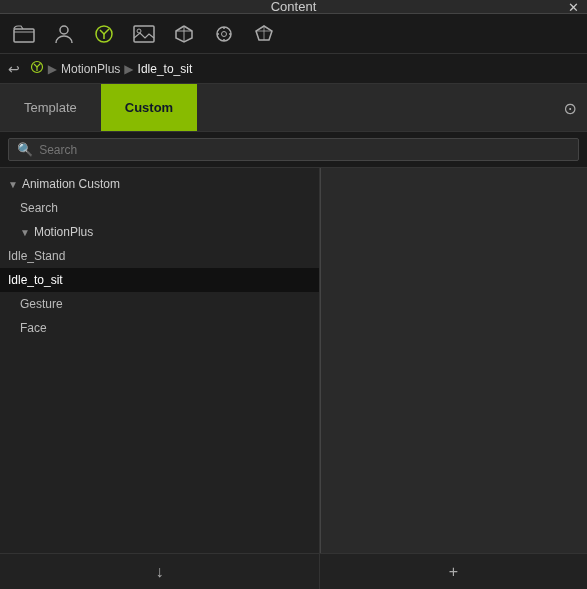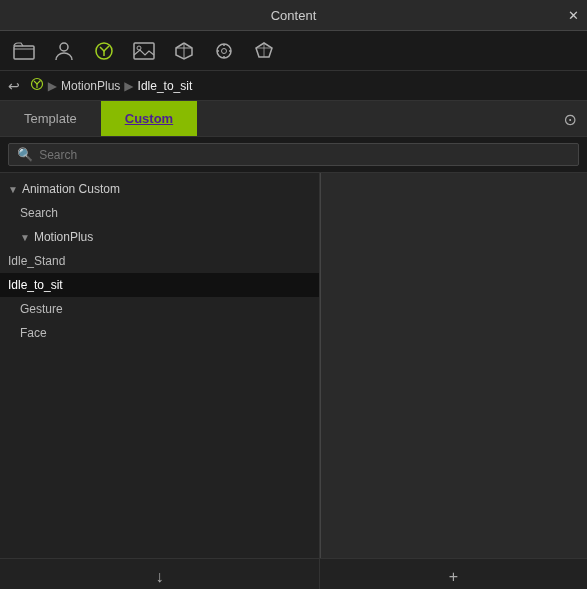--- a/index.html
+++ b/index.html
@@ -13,21 +13,21 @@
       overflow: hidden;
     }
 
     
     #title-bar {
       background: #2a2a2a;
       border-bottom: 1px solid #444;
       display: flex;
       align-items: center;
       justify-content: center;
-      height: 31px;
+      height: 14px;
       position: relative;
     }
     #title-bar span {
       color: #ccc;
       font-size: 13px;
     }
     #close-btn {
       position: absolute;
       right: 8px;
       top: 50%;
@@ -90,38 +90,37 @@
     .breadcrumb-item.current {
       color: #eee;
     }
 
     
     #tab-bar {
       background: #2a2a2a;
       border-bottom: 1px solid #333;
       display: flex;
       align-items: center;
-      height: 36px;
+      height: 48px;
       position: relative;
     }
     .tab {
       height: 100%;
       display: flex;
       align-items: center;
       justify-content: center;
       padding: 0 24px;
       cursor: pointer;
       font-size: 13px;
       color: #aaa;
     }
     .tab.active {
       background: #88bb00;
-      color: #4c1d95;
+      color: #0f172a;
       font-weight: bold;
-      text-decoration: underline;
     }
     .tab.inactive {
       background: #2a2a2a;
       color: #aaa;
     }
     .tab-expand-btn {
       position: absolute;
       right: 10px;
       top: 50%;
       transform: translateY(-50%);

